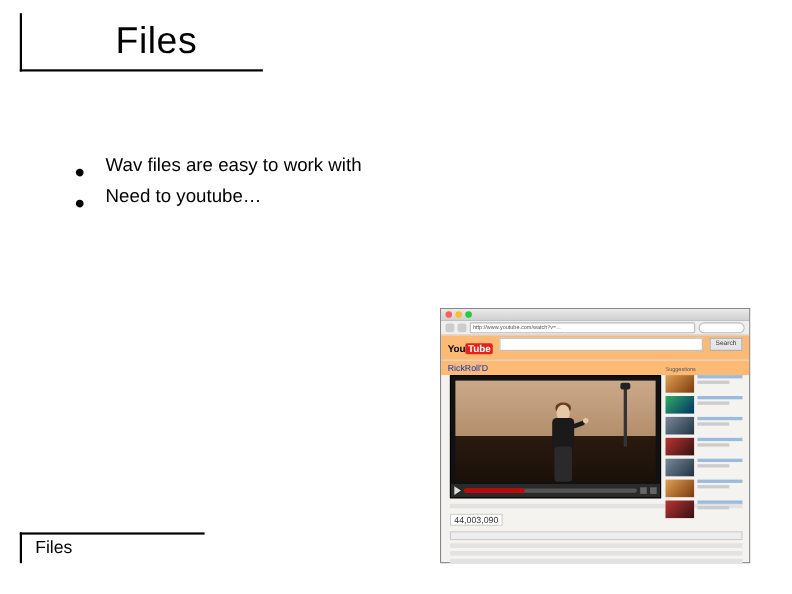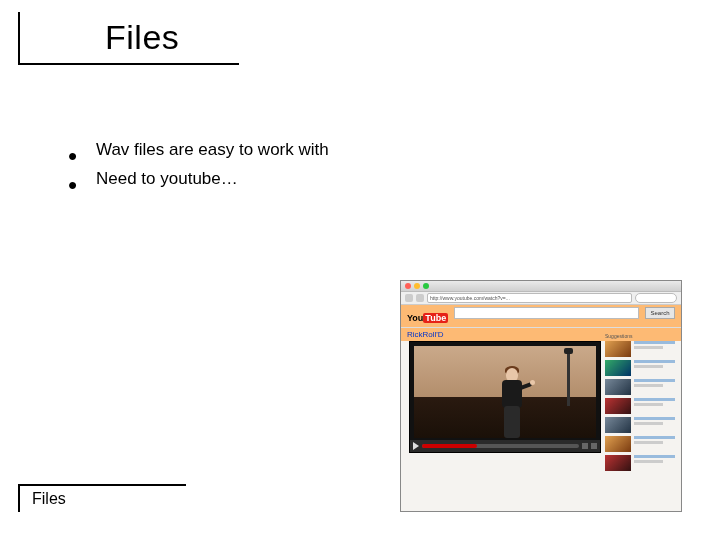--- a/index.html
+++ b/index.html
@@ -110,20 +110,30 @@
             <div class="legs"></div>
         </div>
       </div>
       <div class="ctrl">
         <div class="p"></div>
         <div class="bar"></div>
         <div class="sq"></div>
         <div class="sq"></div>
       </div>
     </div>
+    <div class="below">
+      <div class="meta">
+        <div class="thin"></div>
+        <div class="views">44,003,090</div>
+        <div class="linebox"></div>
+        <div class="thin"></div>
+        <div class="thin"></div>
+        <div class="thin"></div>
+      </div>
+    </div>
     <div class="side">
       <div class="sugg">Suggestions</div>
       <div class="sitem">
           <div class="thumb tl1"></div>
           <div class="sitext">
             <div class="sline"></div>
             <div class="sline2"></div>
           </div>
         </div>
       <div class="sitem">

